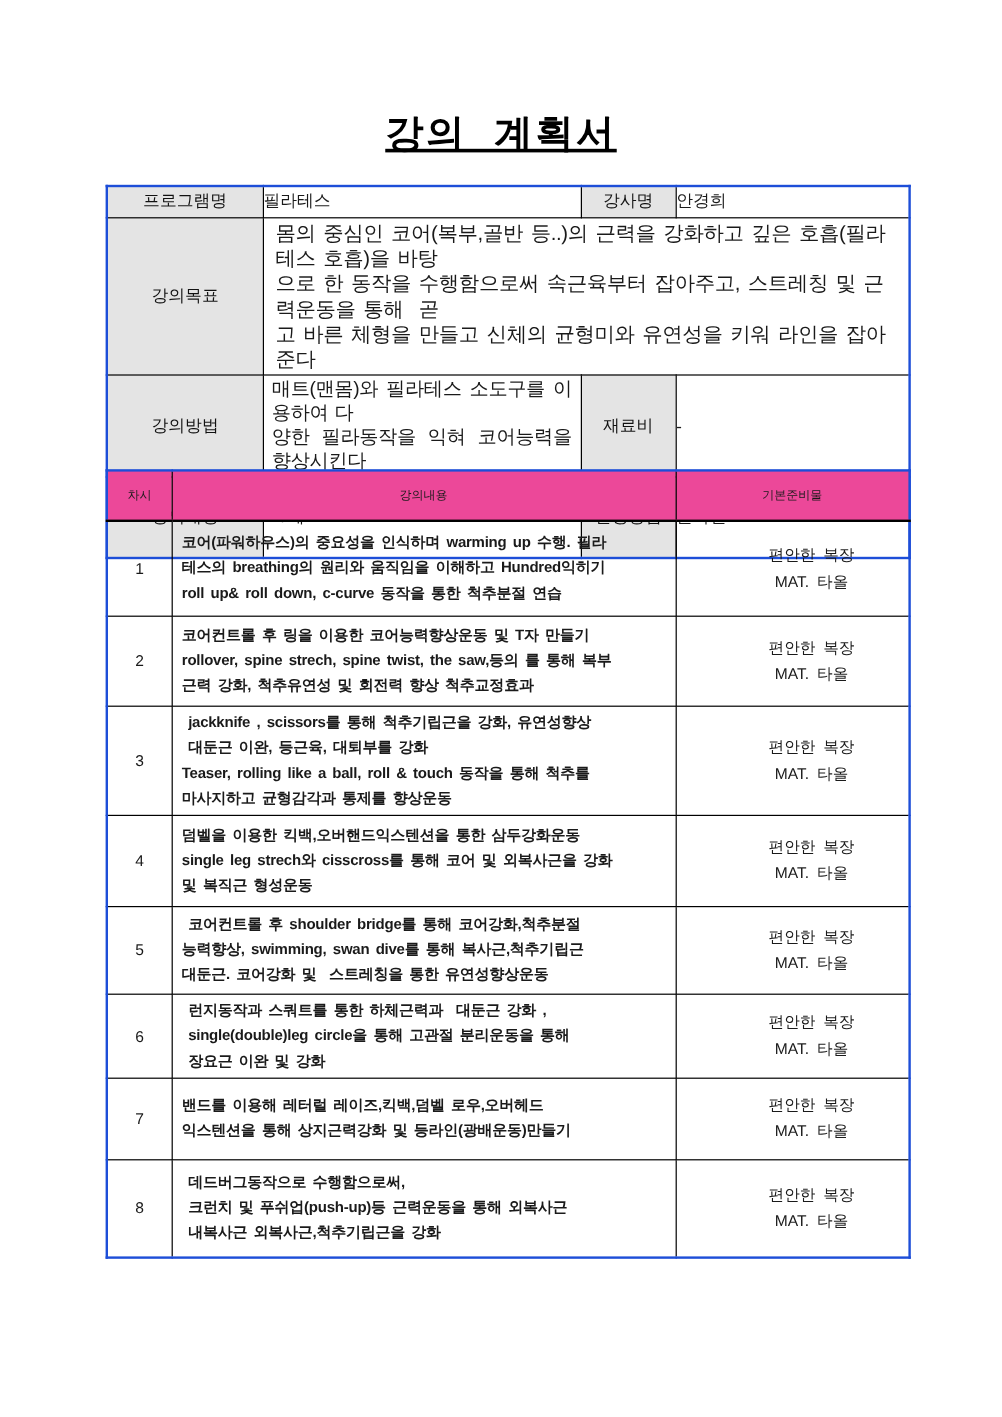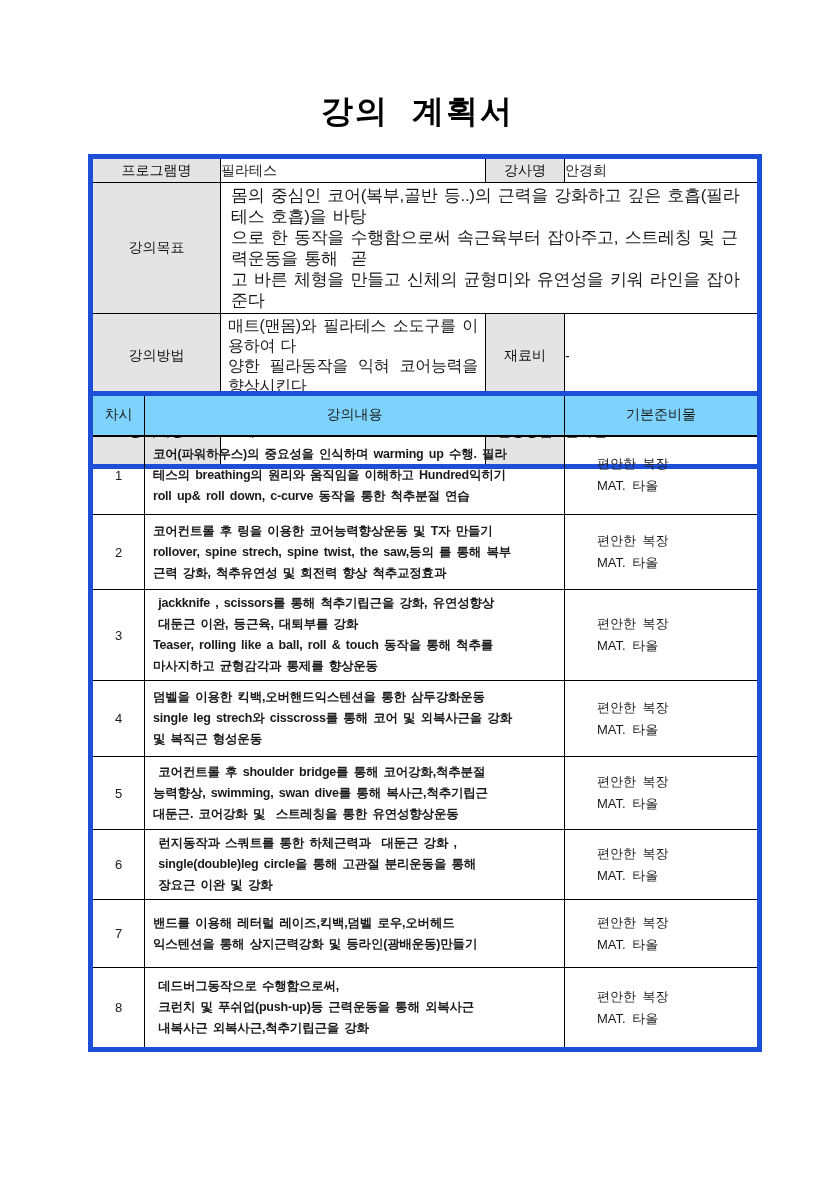--- a/index.html
+++ b/index.html
@@ -16,28 +16,29 @@
     position: absolute;
     top: 90px;
     left: 0;
     width: 100%;
     text-align: center;
     font-size: 32px;
     font-weight: bold;
     color: #000;
     letter-spacing: 2px;
     word-spacing: 12px;
+    text-decoration: underline;
   }
   table {
     border-collapse: collapse;
     table-layout: fixed;
     position: absolute;
     left: 88px;
     width: 669px;
-    border: 5px solid #1d4ed8;
+    border: 2px solid #1d4ed8;
   }
   td { border: 1px solid #000; vertical-align: middle; }
 
   
   .info-table { top: 154px; }
   .info-table .lbl {
     background: #e4e4e4;
     text-align: center;
     font-size: 14px;
     color: #111;
@@ -65,35 +66,36 @@
     word-spacing: 1px;
     text-align: left;
   }
   .method-cell .line { text-align: justify; }
   .line { white-space: pre-wrap; }
 
   
   .schedule-table { top: 391px; }
   .schedule-table tr.head { height: 42px; }
   .schedule-table tr.head td {
-    background: #7dd3fc;
-    text-align: center;
-    font-size: 14px;
+    background: #ec4899;
+    text-align: center;
+    font-size: 10px;
     border-bottom: 2px solid #000;
   }
   .schedule-table td.session { text-align: center; font-size: 13px; }
   .schedule-table td.content {
     font-size: 12.5px;
     line-height: 21px;
     padding: 3px 8px;
     letter-spacing: -0.2px;
     word-spacing: 2px;
     font-weight: bold;
   }
   .schedule-table td.materials {
+    text-align: center;
     font-size: 13px;
     line-height: 22px;
     word-spacing: 3px;
     padding-left: 32px;
   }
   .schedule-table tr.sr1 { height: 79px; }
   .schedule-table tr.sr2 { height: 75px; }
   .schedule-table tr.sr3 { height: 86px; }
   .schedule-table tr.sr4 { height: 76px; }
   .schedule-table tr.sr5 { height: 73px; }

